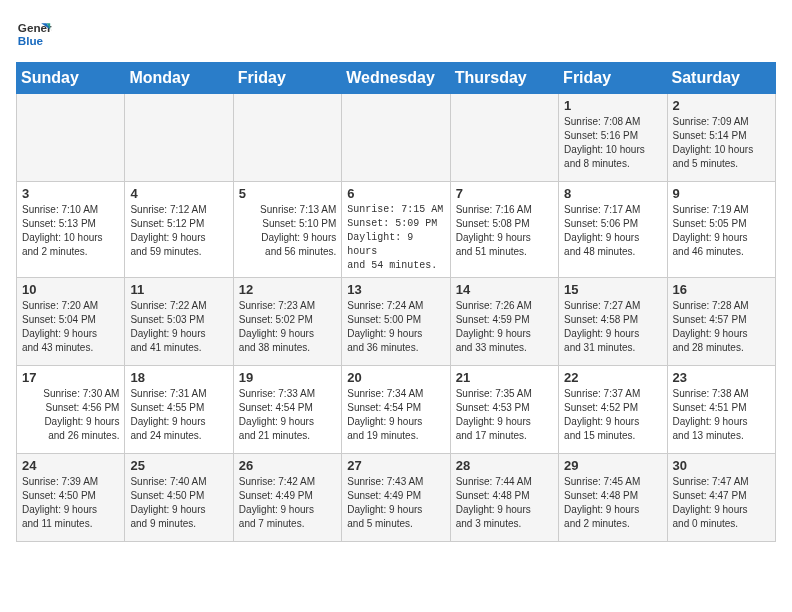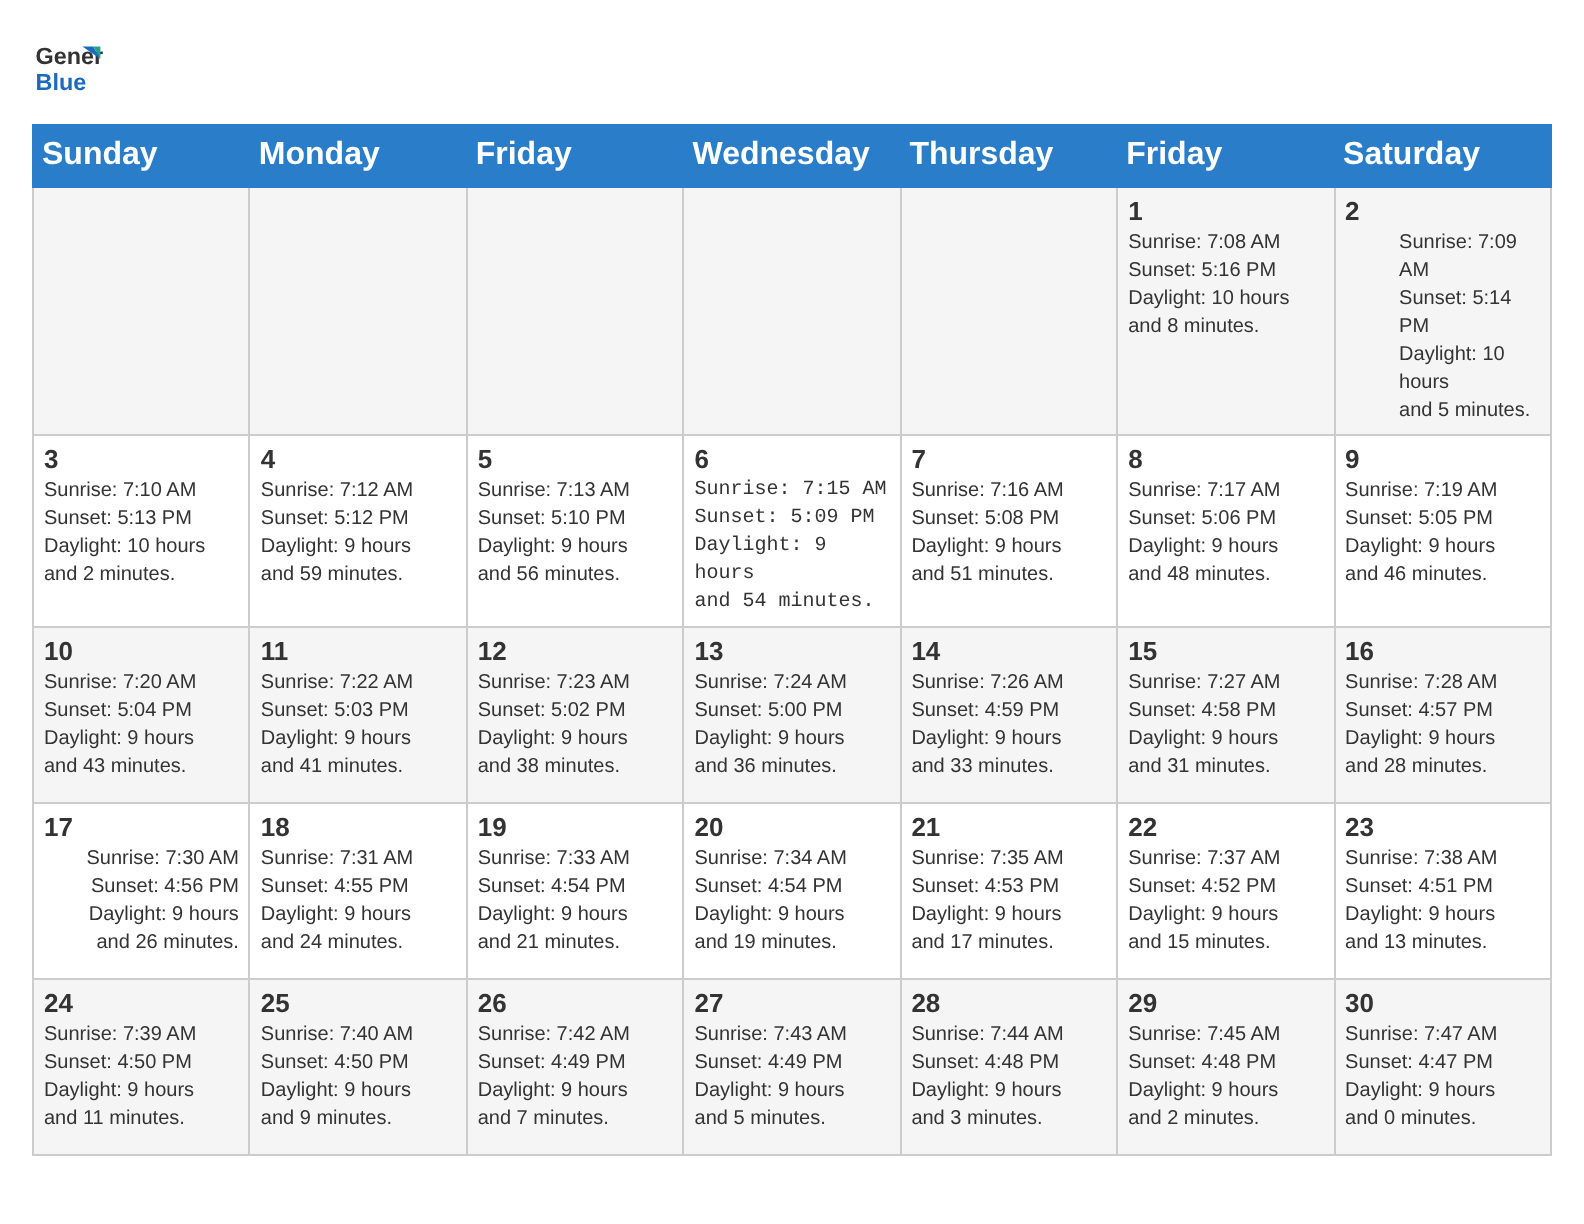--- a/index.html
+++ b/index.html
@@ -119,21 +119,21 @@
         <td class="empty-cell"></td>
         <td>
           <span class="day-number">1</span>
           <div class="day-info" style="white-space: pre-line;">Sunrise: 7:08 AM
 Sunset: 5:16 PM
 Daylight: 10 hours
 and 8 minutes.</div>
         </td>
         <td>
           <span class="day-number">2</span>
-          <div class="day-info" style="white-space: pre-line; margin-left: 27px;">Sunrise: 7:09 AM
+          <div class="day-info" style="white-space: pre-line;">Sunrise: 7:09 AM
 Sunset: 5:14 PM
 Daylight: 10 hours
 and 5 minutes.</div>
         </td>
       </tr>
       <tr>
         <td>
           <span class="day-number">3</span>
           <div class="day-info" style="white-space: pre-line;">Sunrise: 7:10 AM
 Sunset: 5:13 PM
@@ -142,21 +142,21 @@
         </td>
         <td>
           <span class="day-number">4</span>
           <div class="day-info" style="white-space: pre-line;">Sunrise: 7:12 AM
 Sunset: 5:12 PM
 Daylight: 9 hours
 and 59 minutes.</div>
         </td>
         <td>
           <span class="day-number">5</span>
-          <div class="day-info" style="white-space: pre-line;">Sunrise: 7:13 AM
+          <div class="day-info" style="white-space: pre-line; text-align: right;">Sunrise: 7:13 AM
 Sunset: 5:10 PM
 Daylight: 9 hours
 and 56 minutes.</div>
         </td>
         <td>
           <span class="day-number">6</span>
           <div class="day-info" style="white-space: pre-line; font-family: Liberation Mono, monospace;">Sunrise: 7:15 AM
 Sunset: 5:09 PM
 Daylight: 9 hours
 and 54 minutes.</div>

